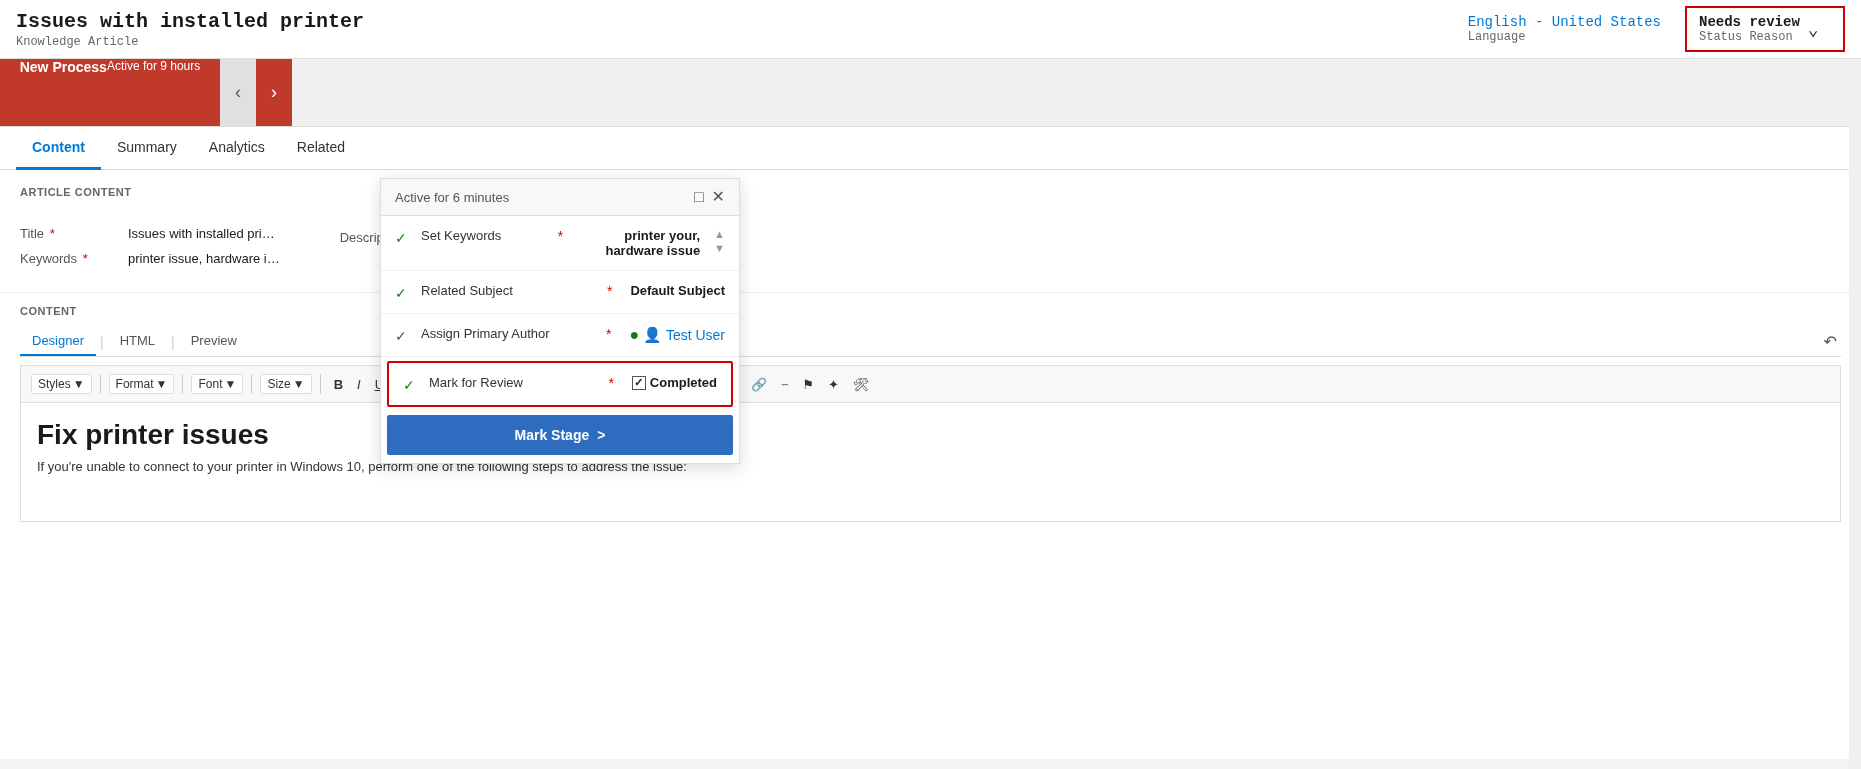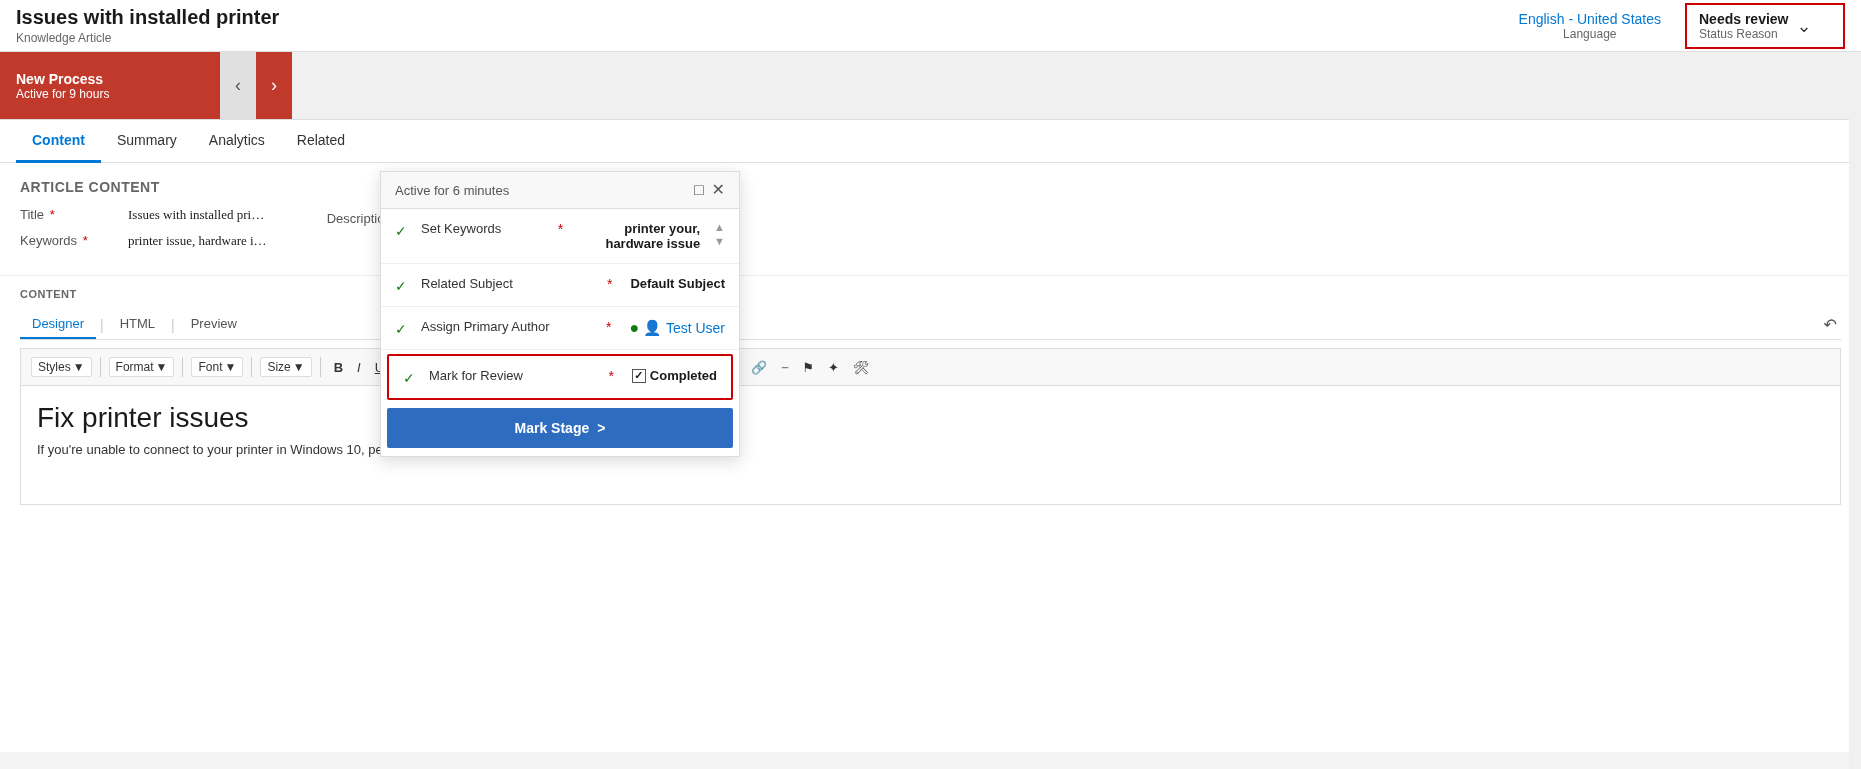--- a/index.html
+++ b/index.html
@@ -6,38 +6,39 @@
     body { font-family: 'Segoe UI', Arial, sans-serif; font-size: 14px; background: #f3f3f3; overflow: hidden; }
 
     
     .header {
       background: #fff;
       border-bottom: 1px solid #ddd;
       padding: 24px 16px;
       display: flex;
       align-items: center;
       justify-content: space-between;
-      height: 52px;
+      height: 59px;
+      font-family: Liberation Mono, monospace;
     }
     .header-left .title {
       font-size: 20px;
       font-weight: 600;
       color: #1a1a1a;
     }
     .header-left .subtitle {
       font-size: 12px;
       color: #666;
       margin-top: 2px;
     }
     .header-right {
       display: flex;
       align-items: center;
       gap: 24px;
     }
-    .language-section { text-align: center; }
+    .language-section { text-align: left; }
     .language-value {
       color: #0078d4;
       font-size: 14px;
       font-weight: 500;
     }
     .language-label {
       font-size: 12px;
       color: #666;
     }
     .status-reason-box {
@@ -64,24 +65,24 @@
       background: #f0f0f0;
       border-bottom: 1px solid #ddd;
       display: flex;
       align-items: center;
       height: 68px;
       position: relative;
     }
     .process-stage-label {
       background: #c0392b;
       color: #fff;
-      padding: 8px 16px;
+      padding: 0 16px;
       height: 100%;
       display: flex;
-      flex-direction: column;
+      flex-direction: row;
       justify-content: center;
       min-width: 220px;
     }
     .process-stage-label .stage-name {
       font-size: 14px;
       font-weight: 600;
     }
     .process-stage-label .stage-time {
       font-size: 12px;
     }
@@ -189,46 +190,45 @@
       height: calc(769px - 68px - 68px - 44px);
       overflow: hidden;
       position: relative;
     }
 
     .article-section {
       padding: 16px 20px;
       border-bottom: 1px solid #eee;
     }
     .section-title {
-      font-size: 14px;
+      font-size: 11px;
       font-weight: 600;
       color: #666;
       letter-spacing: 0.5px;
-      margin-bottom: 12px;
+      margin-bottom: 28px;
     }
     .field-row {
       display: flex;
       align-items: flex-start;
       margin-bottom: 10px;
       gap: 8px;
     }
     .field-label {
       min-width: 100px;
       font-size: 13px;
       color: #555;
     }
     .required-star {
       color: #c00;
       margin-left: 2px;
     }
     .field-value {
       font-size: 13px;
       color: #1a1a1a;
       font-weight: 500;
-      font-family: Liberation Serif, serif;
     }
     .field-desc-label {
       font-size: 13px;
       color: #555;
     }
     .field-desc-value {
       font-size: 13px;
       color: #1a1a1a;
       font-weight: 600;
     }
@@ -293,21 +293,21 @@
       border-radius: 2px;
     }
     .editor-body {
       border: 1px solid #ddd;
       padding: 16px;
       min-height: 120px;
       background: #fff;
     }
     .editor-heading {
       font-size: 28px;
-      font-weight: 400;
+      font-weight: 700;
       color: #1a1a1a;
       margin-bottom: 8px;
     }
     .editor-text {
       font-size: 13px;
       color: #333;
     }
 
     
     .popup-overlay {

